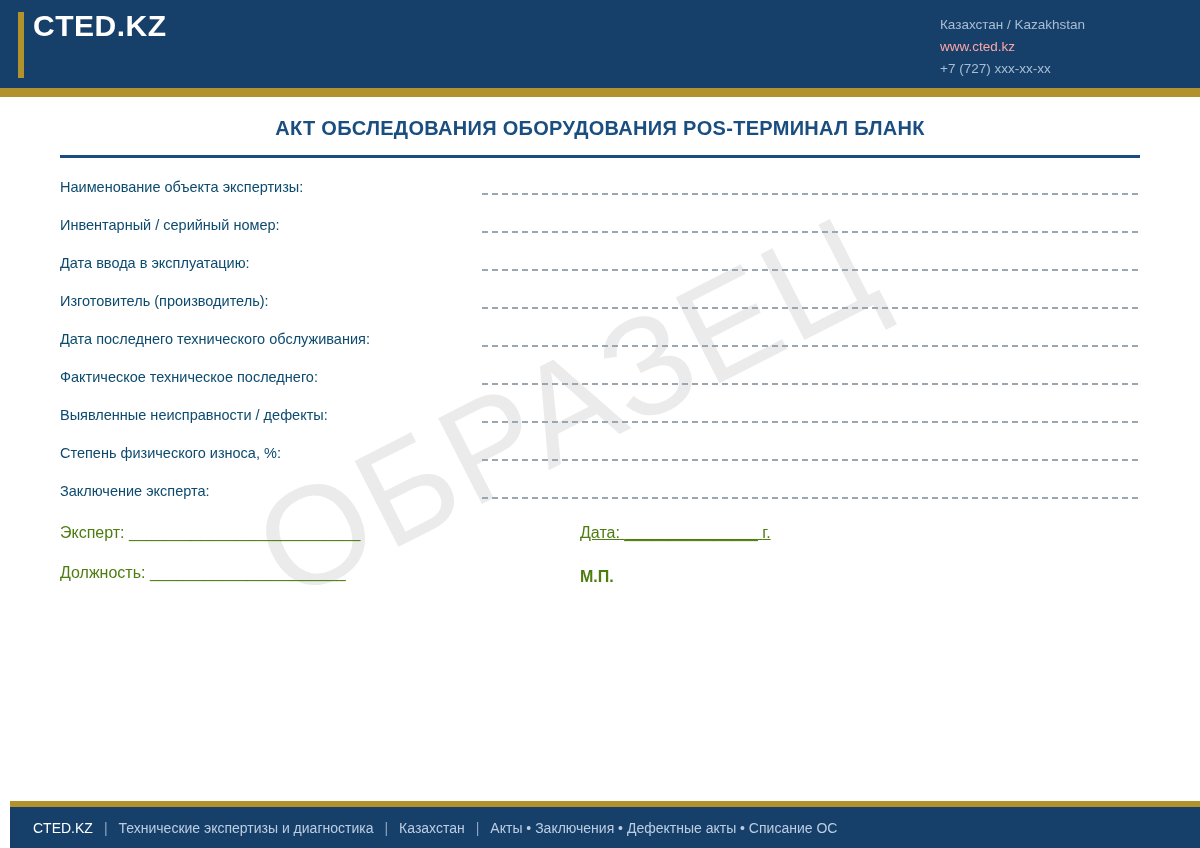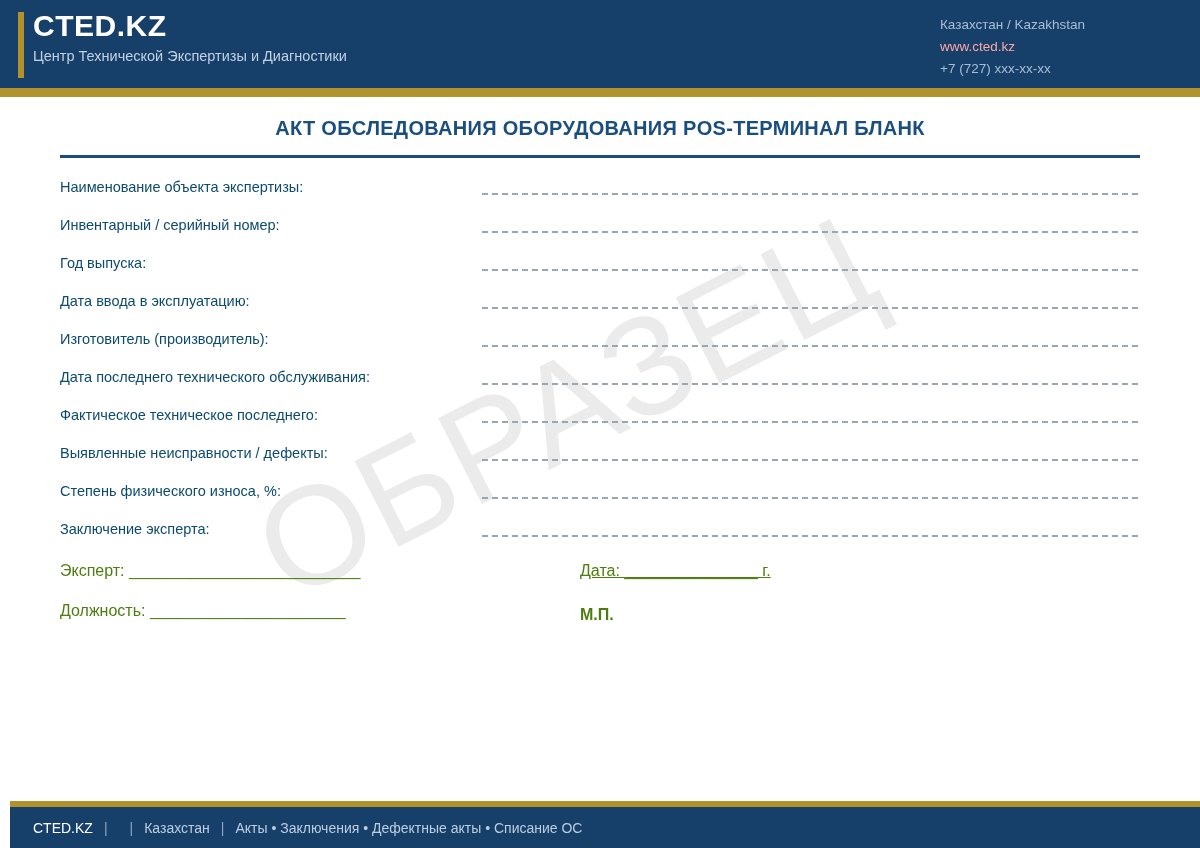--- a/index.html
+++ b/index.html
@@ -130,21 +130,20 @@
   }
   .footer-brand { color: #ffffff; }
   .fsep { margin: 0 11px; color: #8fa6c2; }
 </style>
 </head>
 <body>
 
 <div class="header">
   <div class="accent-bar"></div>
   <div class="logo">CTED.KZ</div>
-  <div class="tagline">Центр Технической Экспертизы и Диагностики</div>
   <div class="contact">
     <span style="display:block;">Казахстан / Kazakhstan</span>
     <a href="#" class="website">www.cted.kz</a>
     <span style="display:block;">+7 (727) xxx-xx-xx</span>
   </div>
 </div>
 <div class="gold-stripe"></div>
 
 <div class="watermark">ОБРАЗЕЦ</div>
 
@@ -152,24 +151,20 @@
   <div class="doc-title">АКТ ОБСЛЕДОВАНИЯ ОБОРУДОВАНИЯ POS-ТЕРМИНАЛ БЛАНК</div>
   <div class="title-divider"></div>
 
   <div class="fields">
     <div class="frow">
       <span class="flabel">Наименование объекта экспертизы:</span>
       <div class="fline"></div>
     </div>
     <div class="frow">
       <span class="flabel">Инвентарный / серийный номер:</span>
-      <div class="fline"></div>
-    </div>
-    <div class="frow">
-      <span class="flabel">Год выпуска:</span>
       <div class="fline"></div>
     </div>
     <div class="frow">
       <span class="flabel">Дата ввода в эксплуатацию:</span>
       <div class="fline"></div>
     </div>
     <div class="frow">
       <span class="flabel">Изготовитель (производитель):</span>
       <div class="fline"></div>
     </div>
@@ -211,18 +206,19 @@
     </div>
     <div class="sig-stamp">М.П.</div>
   </div>
 </div>
 
 <div class="footer">
   <div class="footer-gold"></div>
   <div class="footer-bar">
     <span class="footer-brand">CTED.KZ</span>
     <span class="fsep">|</span>
+    <span>Технические экспертизы и диагностика</span>
     <span class="fsep">|</span>
     <span>Казахстан</span>
     <span class="fsep">|</span>
     <span>Акты • Заключения • Дефектные акты • Списание ОС</span>
   </div>
 </div>
 
 </body></html>

